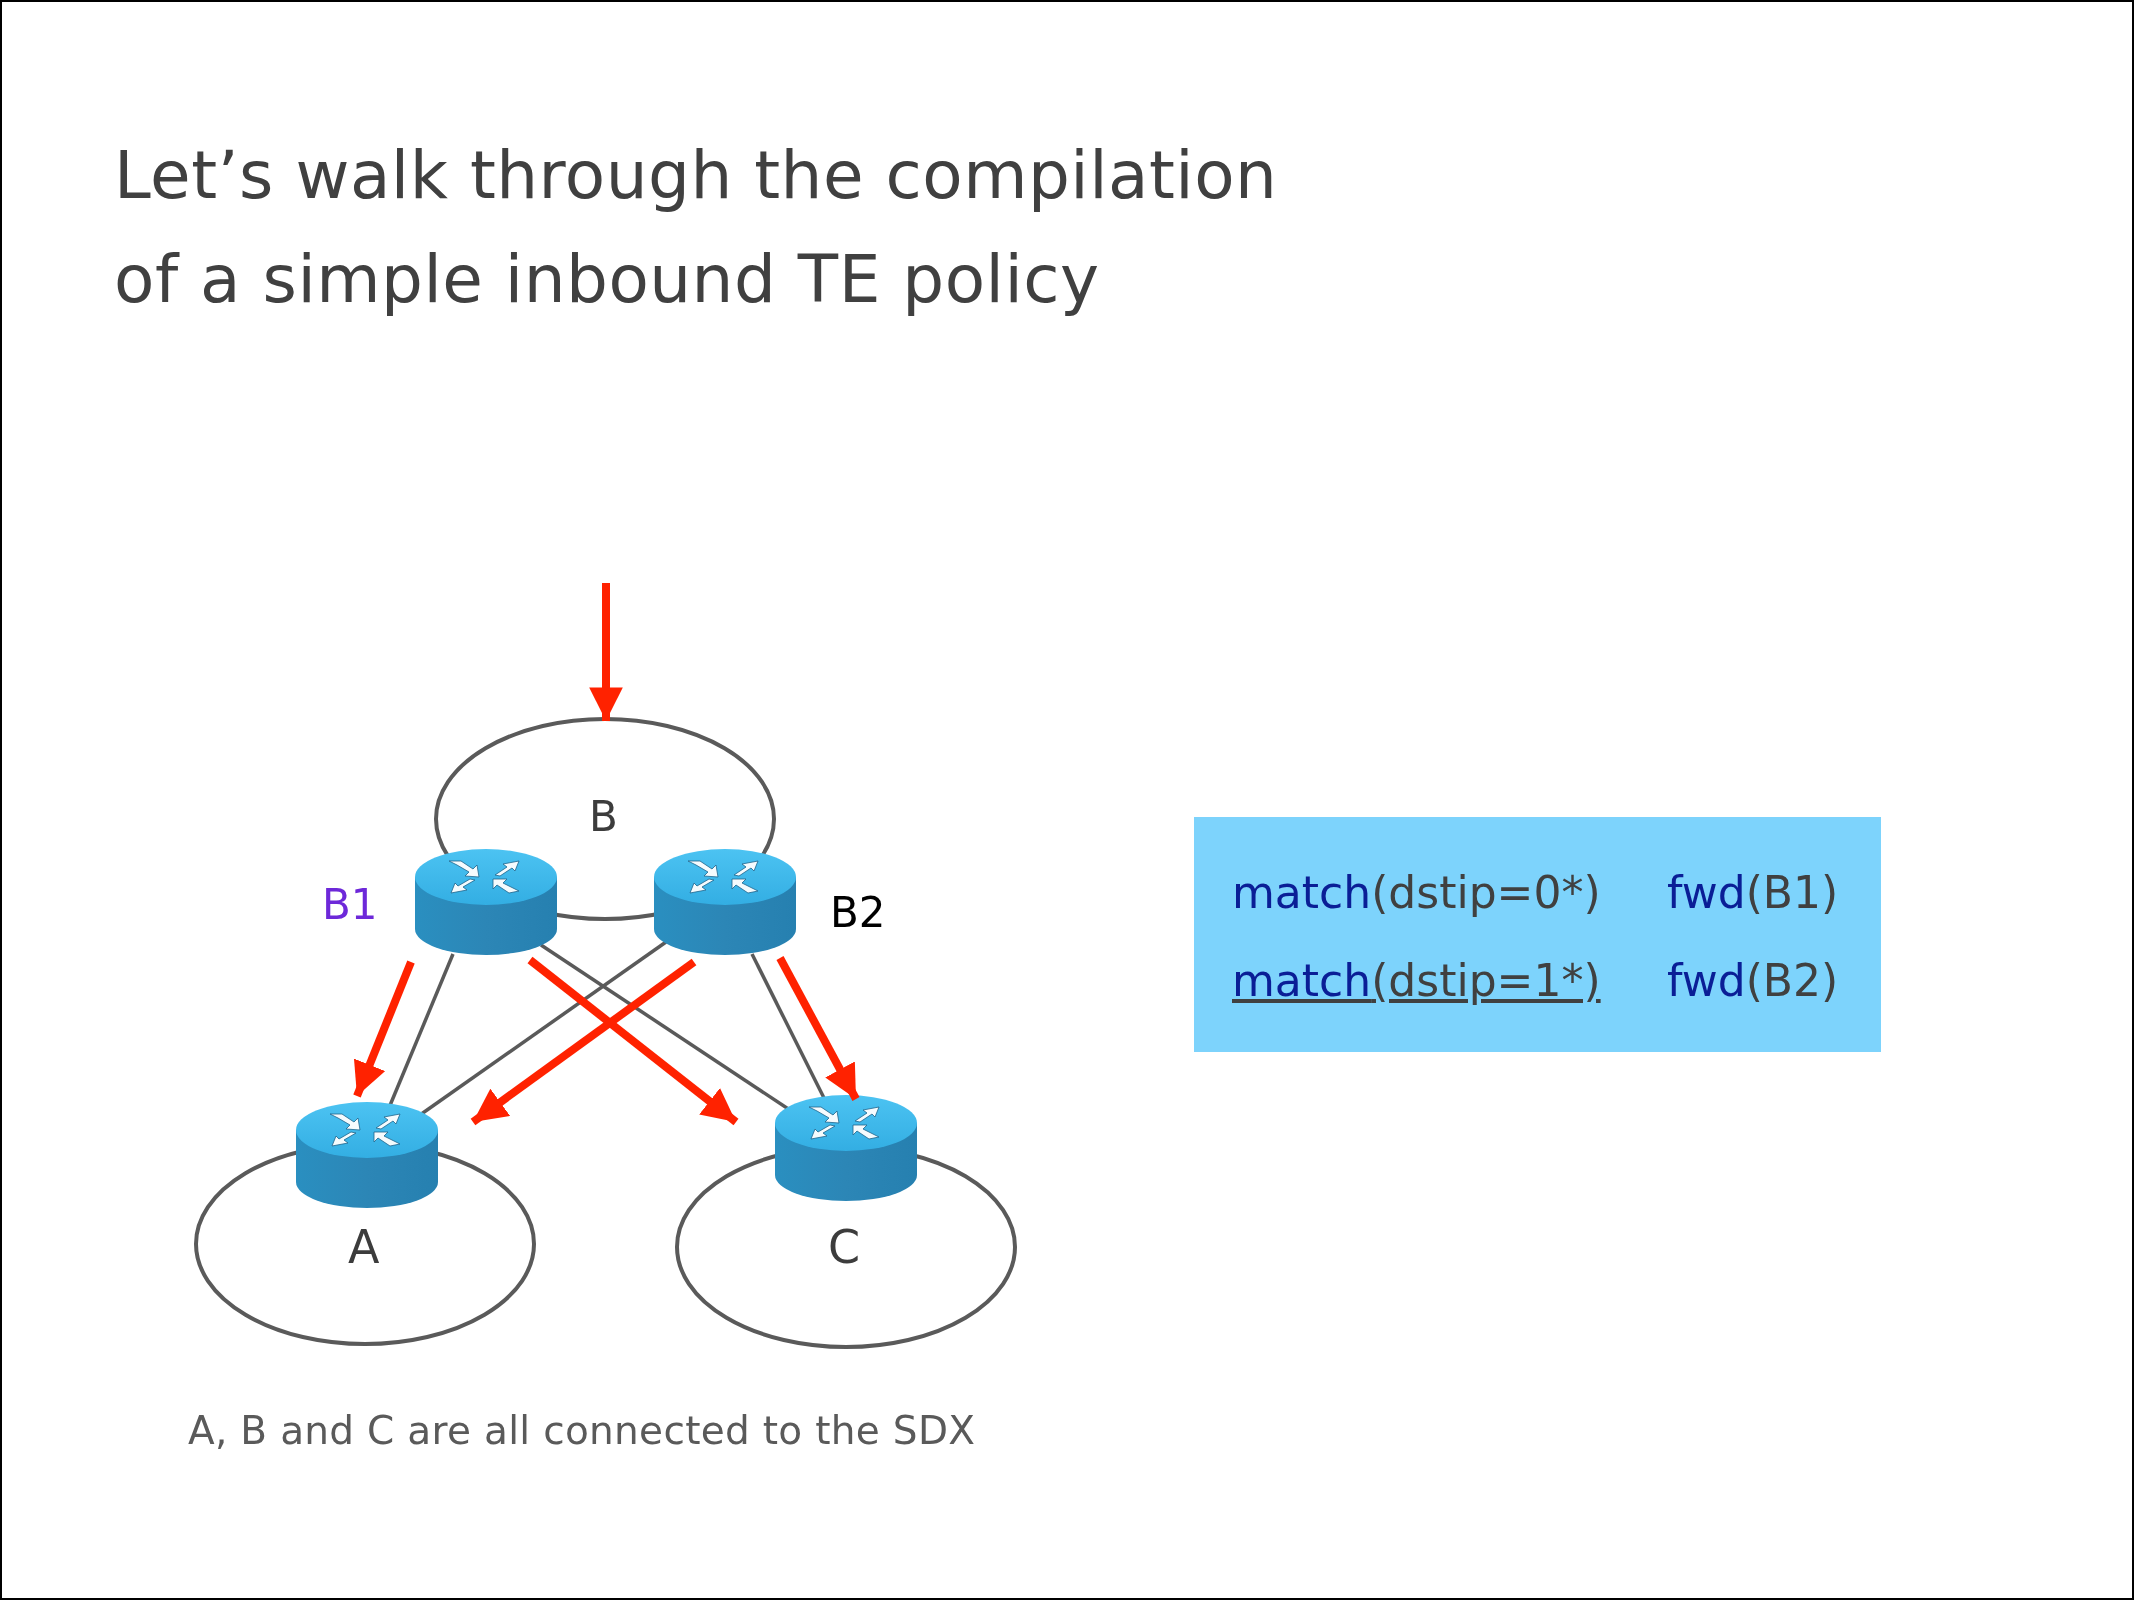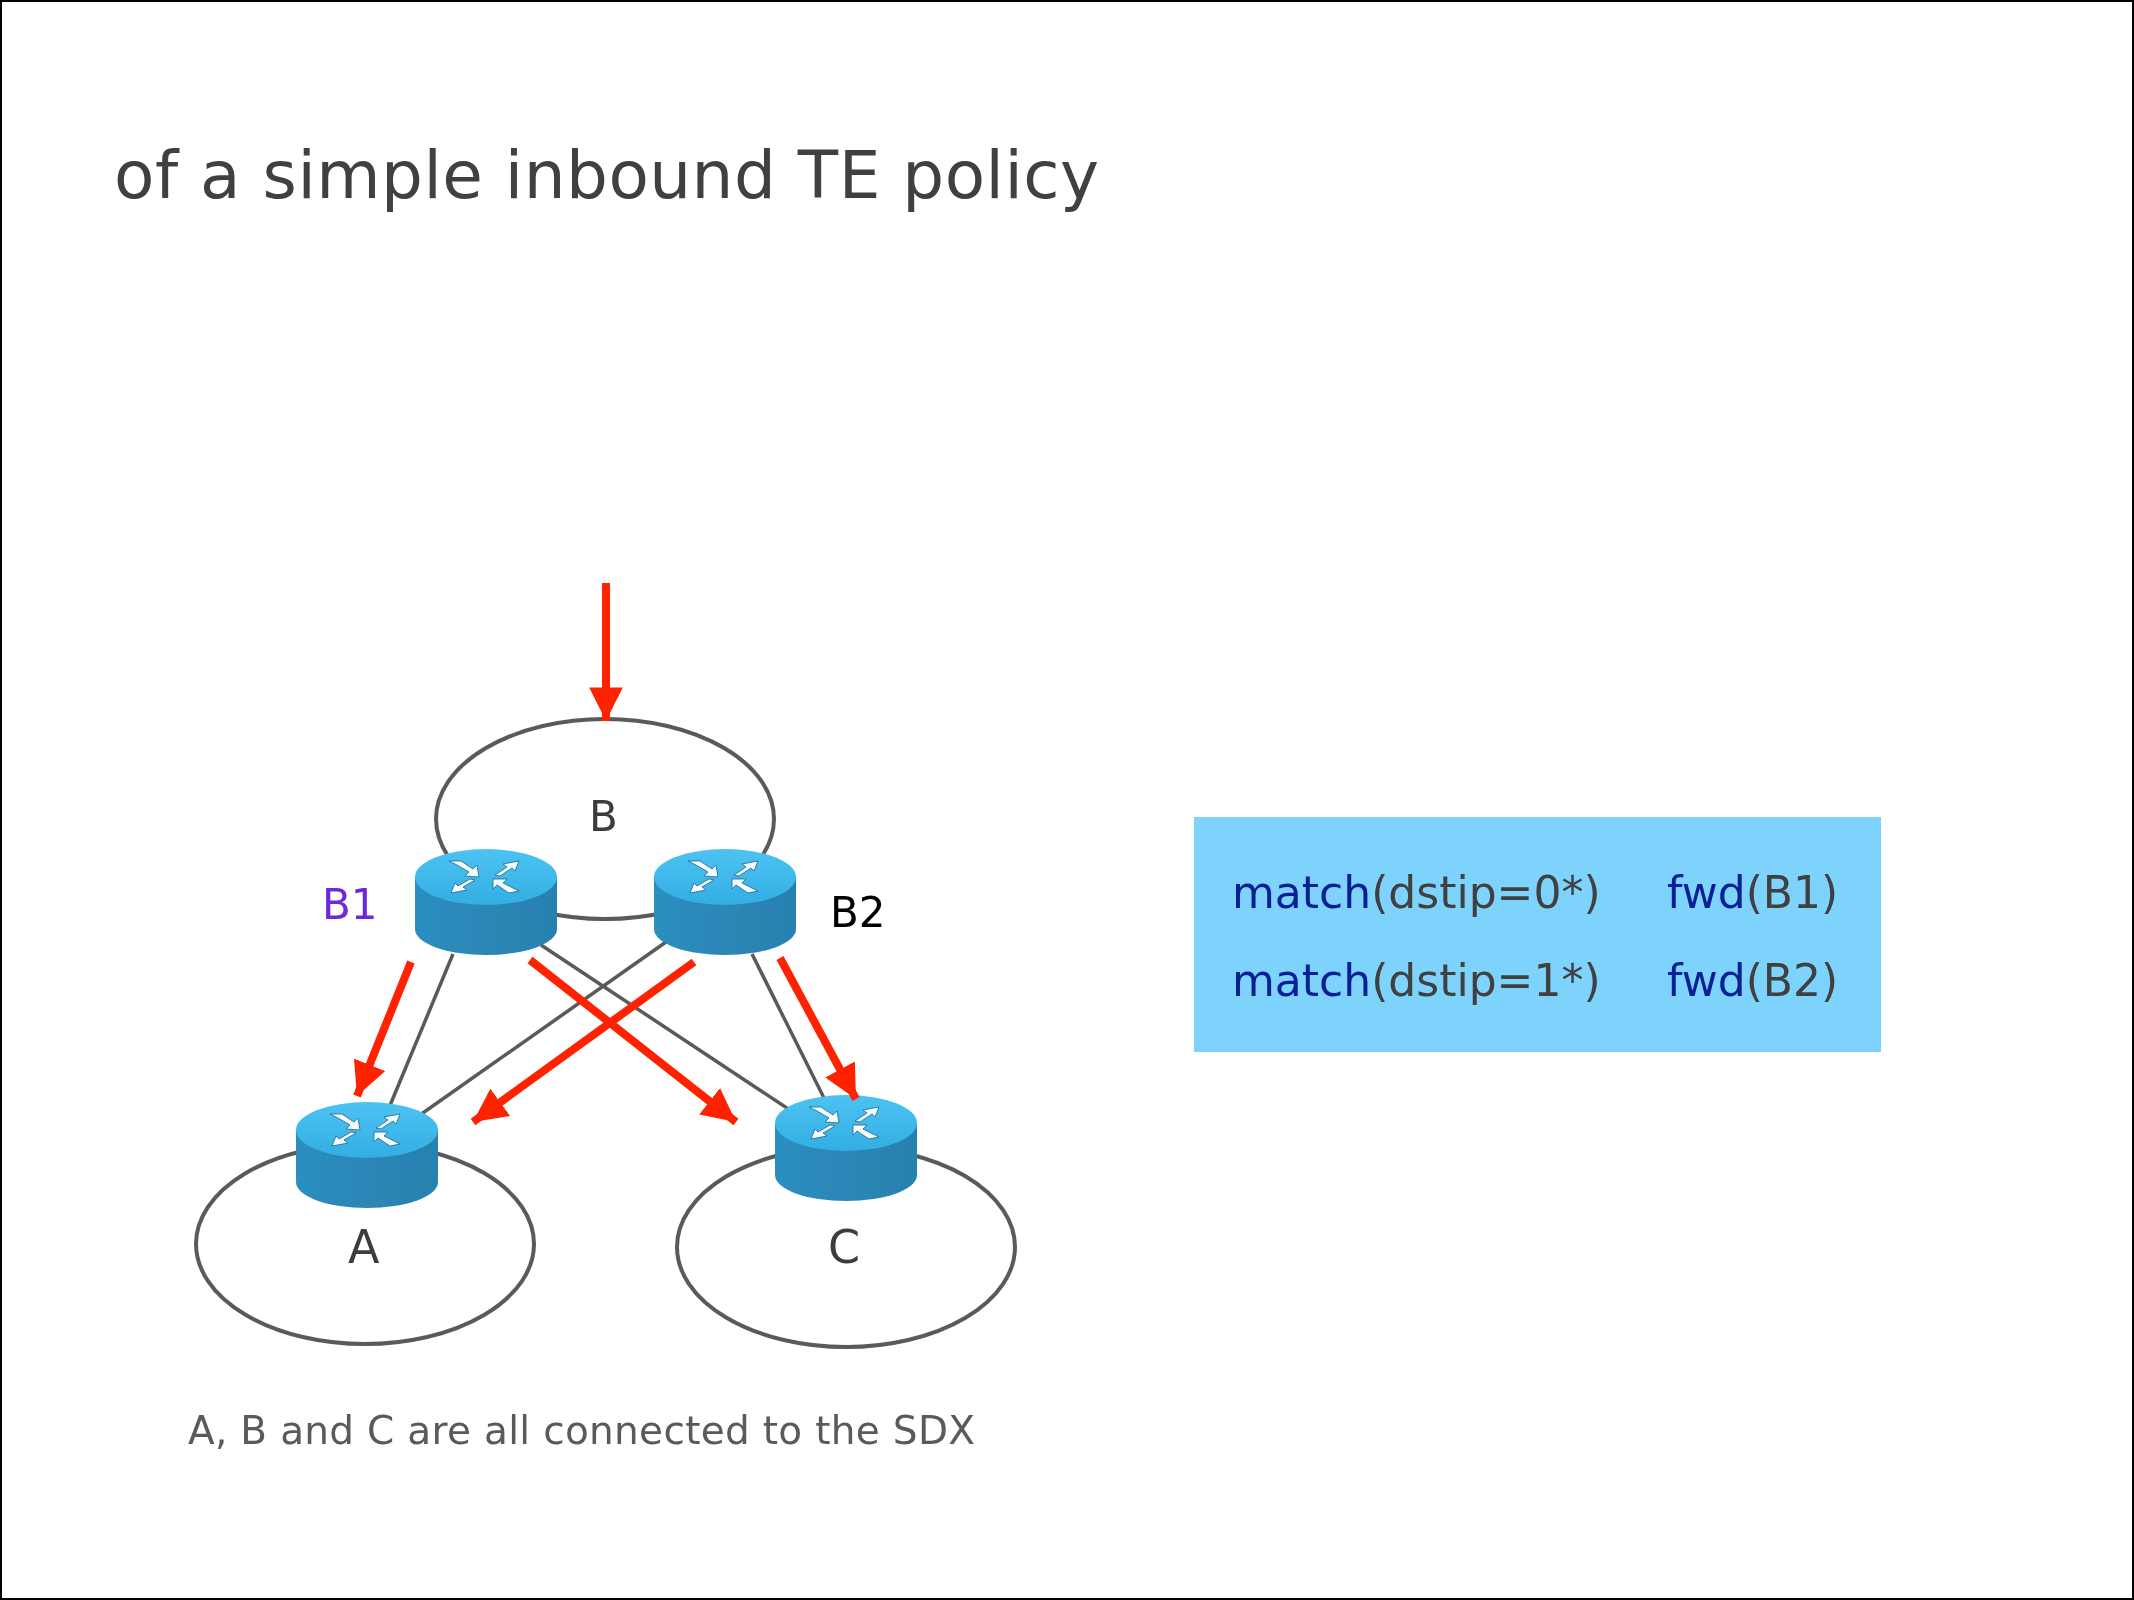--- a/index.html
+++ b/index.html
@@ -37,31 +37,32 @@
   .policy-title {
     position: absolute; left: 1198px; top: 716px;
     font-size: 41px; color: #595959; white-space: nowrap; letter-spacing: 0.3px;
   }
   .policy-box {
     position: absolute; left: 1192px; top: 815px;
     width: 687px; height: 235px; background: #7dd3fc;
   }
   .rule { position: absolute; left: 38px; font-size: 44px; white-space: nowrap; color: #404040; }
   .rule.r0 { top: 50px; }
-  .rule.r1 { top: 138px; }
+  .rule.r1 { top: 138px; text-decoration: underline; }
   .rule .kw { color: #0a1e96; }
   .rule .act { position: absolute; left: 435px; top: 0; white-space: nowrap; }
   svg.diagram { position: absolute; left: 0; top: 0; }
 </style>
 </head>
 <body>
 
 <div class="slide">
 
   <div class="title">
+    <span>Let’s walk through the compilation</span>
     <span>of a simple inbound TE policy</span>
   </div>
 
   <svg class="diagram" width="2134" height="1600" viewBox="0 0 2134 1600" xmlns="http://www.w3.org/2000/svg">
     <defs>
       <marker id="ah" viewBox="0 0 10 10" refX="10" refY="5" markerWidth="4.2" markerHeight="4.2" markerUnits="strokeWidth" orient="auto">
         <path d="M0,0 L10,5 L0,10 z" fill="#ff2200"></path>
       </marker>
       <linearGradient id="topg" x1="0" y1="0" x2="0" y2="1">
         <stop offset="0" stop-color="#4cc3f2"></stop>

